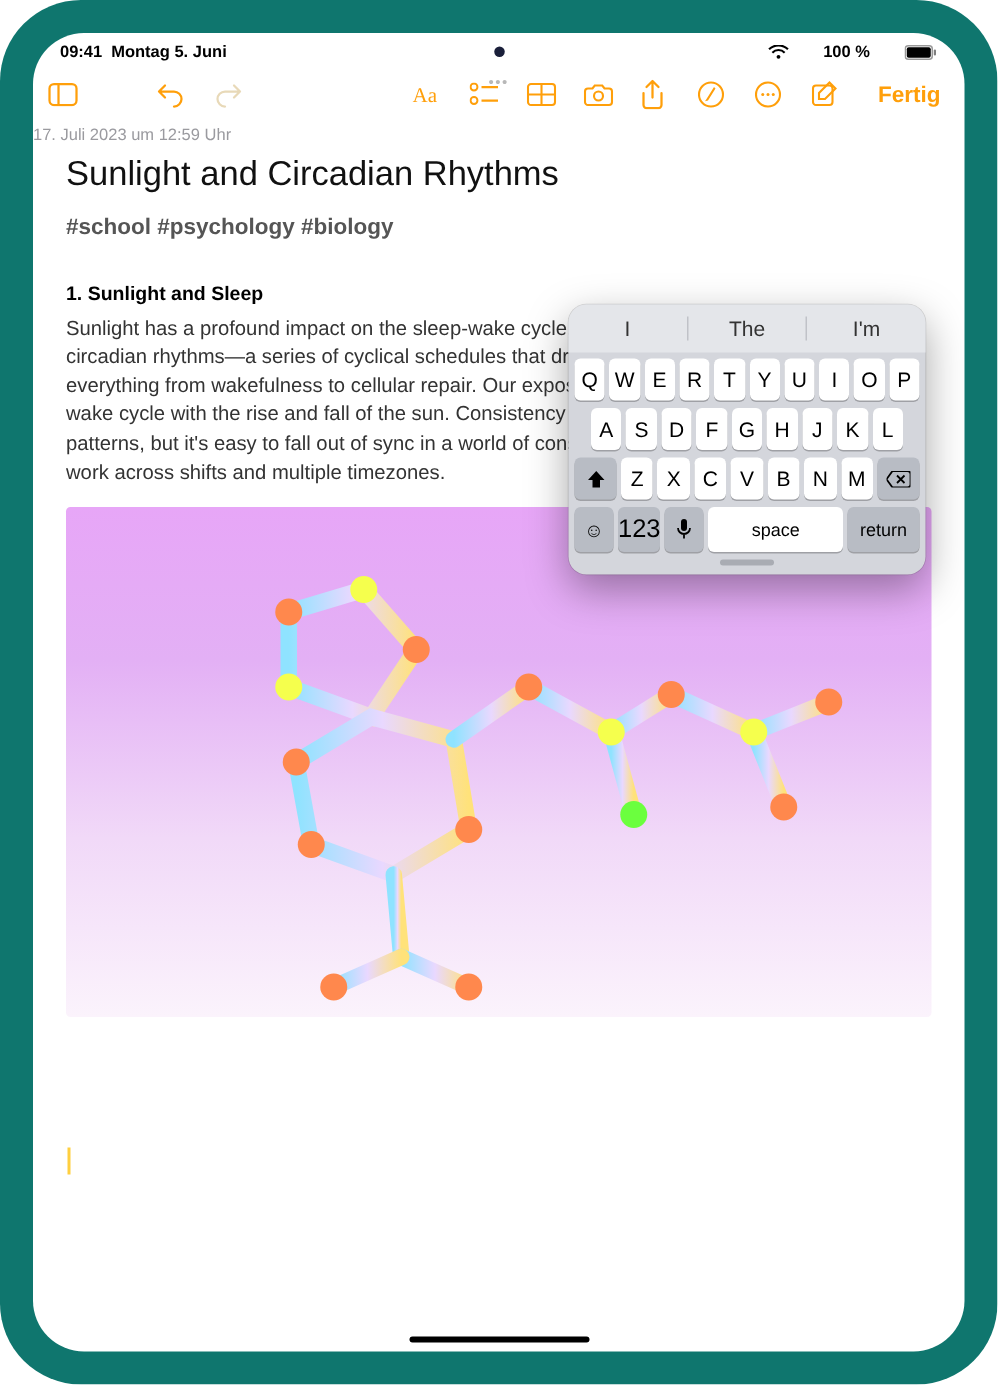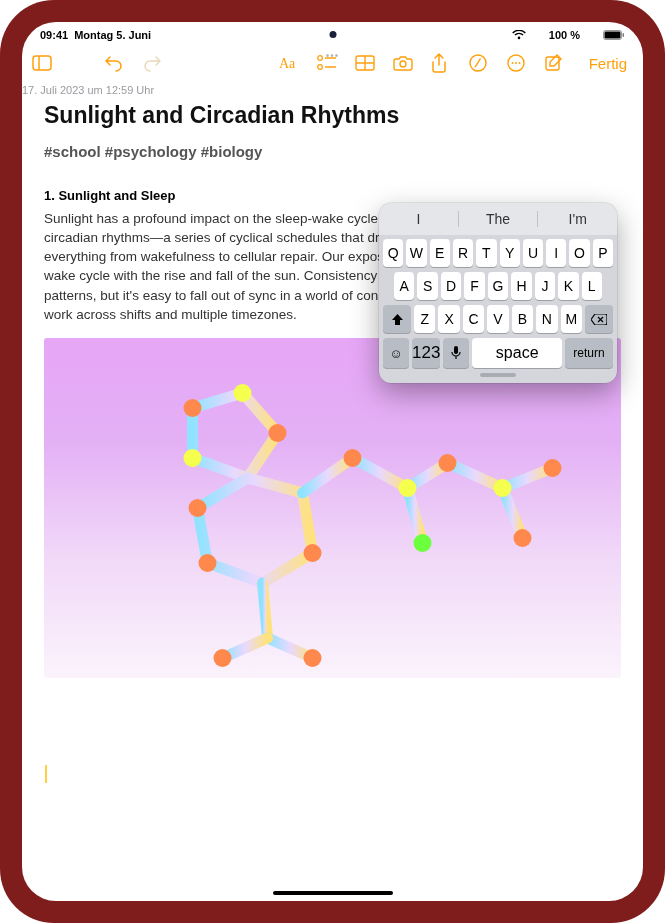--- a/index.html
+++ b/index.html
@@ -8,21 +8,21 @@
     height: 923px;
     background: #fff;
     font-family: -apple-system, "Helvetica Neue", Arial, sans-serif;
     position: relative;
     overflow: hidden;
   }
   .device {
     position: absolute;
     inset: 0;
     border-radius: 54px;
-    background: #7f1d1d;
+    background: #0f766e;
     padding: 22px;
   }
   .screen {
     width: 100%;
     height: 100%;
     background: #fff;
     border-radius: 34px;
     overflow: hidden;
     position: relative;
   }
@@ -67,39 +67,39 @@
   .tb-btn {
     width: 34px; height: 30px;
     display: flex; align-items:center; 
     color: #ff9f0a;
     border-radius: 6px;
   }
   .tb-btn.disabled { color: #e8d9b8; }
   .tb-text {
     color: #ff9f0a;
     font-size: 15px;
-    font-weight: 400;
+    font-weight: 700;
     padding: 0 6px;
   }
 
   
   .note-meta {
     text-align: left;
     font-size: 11px;
     color: #9a9a9f;
     padding: 2px 0 6px;
   }
 
   
   .note-body {
     padding: 0 22px;
   }
   .note-title {
     font-size: 23px;
-    font-weight: 700;
+    font-weight: 400;
     color: #111;
     margin-bottom: 14px;
   }
   .note-tags {
     font-size: 15px;
     font-weight: 700;
     color: #555;
     margin-bottom: 28px;
   }
   .note-section {
@@ -167,21 +167,21 @@
     background: #b8bcc4;
     font-size: 11px;
     color:#000;
   }
   .kb-row.r2 { padding: 0 11px; }
   .key.shift, .key.bksp { flex: 0 0 28px; }
   .kb-row4 .key { height: 30px; }
   .key.emoji { flex:0 0 26px; background:#b8bcc4; font-size:13px;}
   .key.num { flex:0 0 26px; font-size:17px;}
   .key.mic { flex:0 0 26px; }
-  .key.space { flex: 1; font-size:16px;}
+  .key.space { flex: 1; font-size:12px;}
   .key.return { flex:0 0 48px; font-size:12px;}
   .kb-handle {
     width: 36px; height: 4px;
     background: #a9acb3;
     border-radius: 3px;
     margin: 4px auto 0;
   }
 
   
   .home-indicator {

